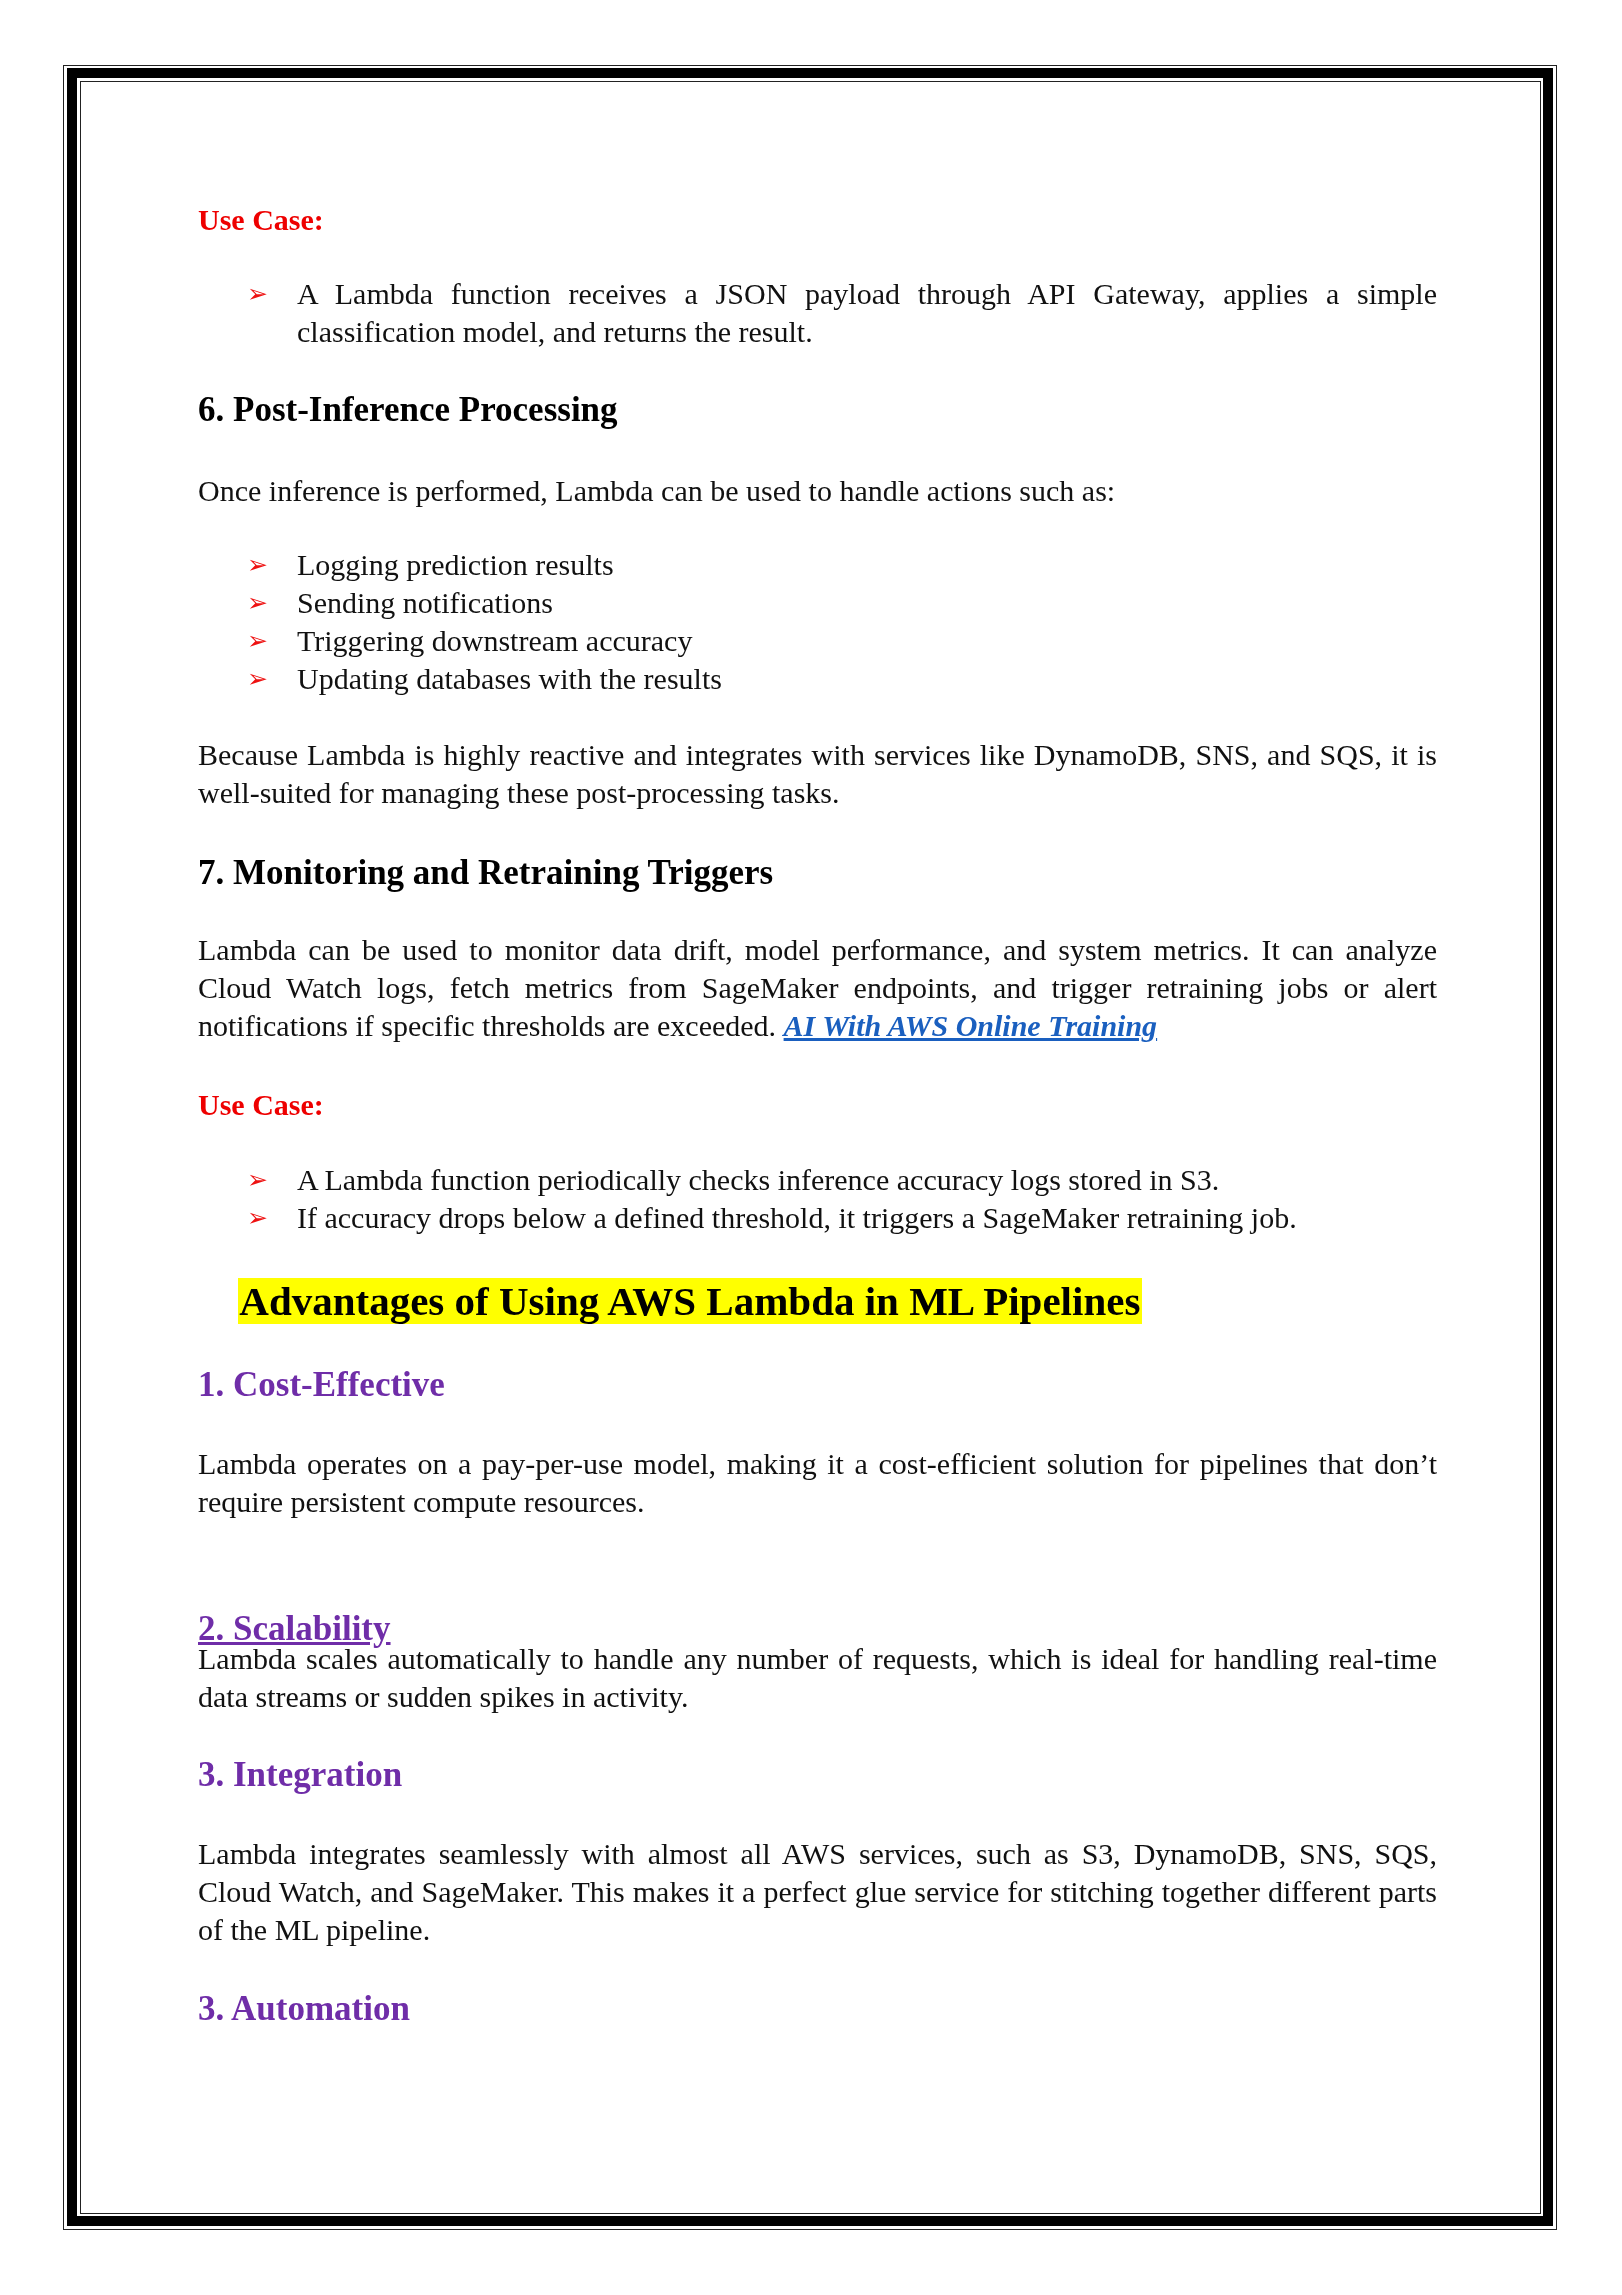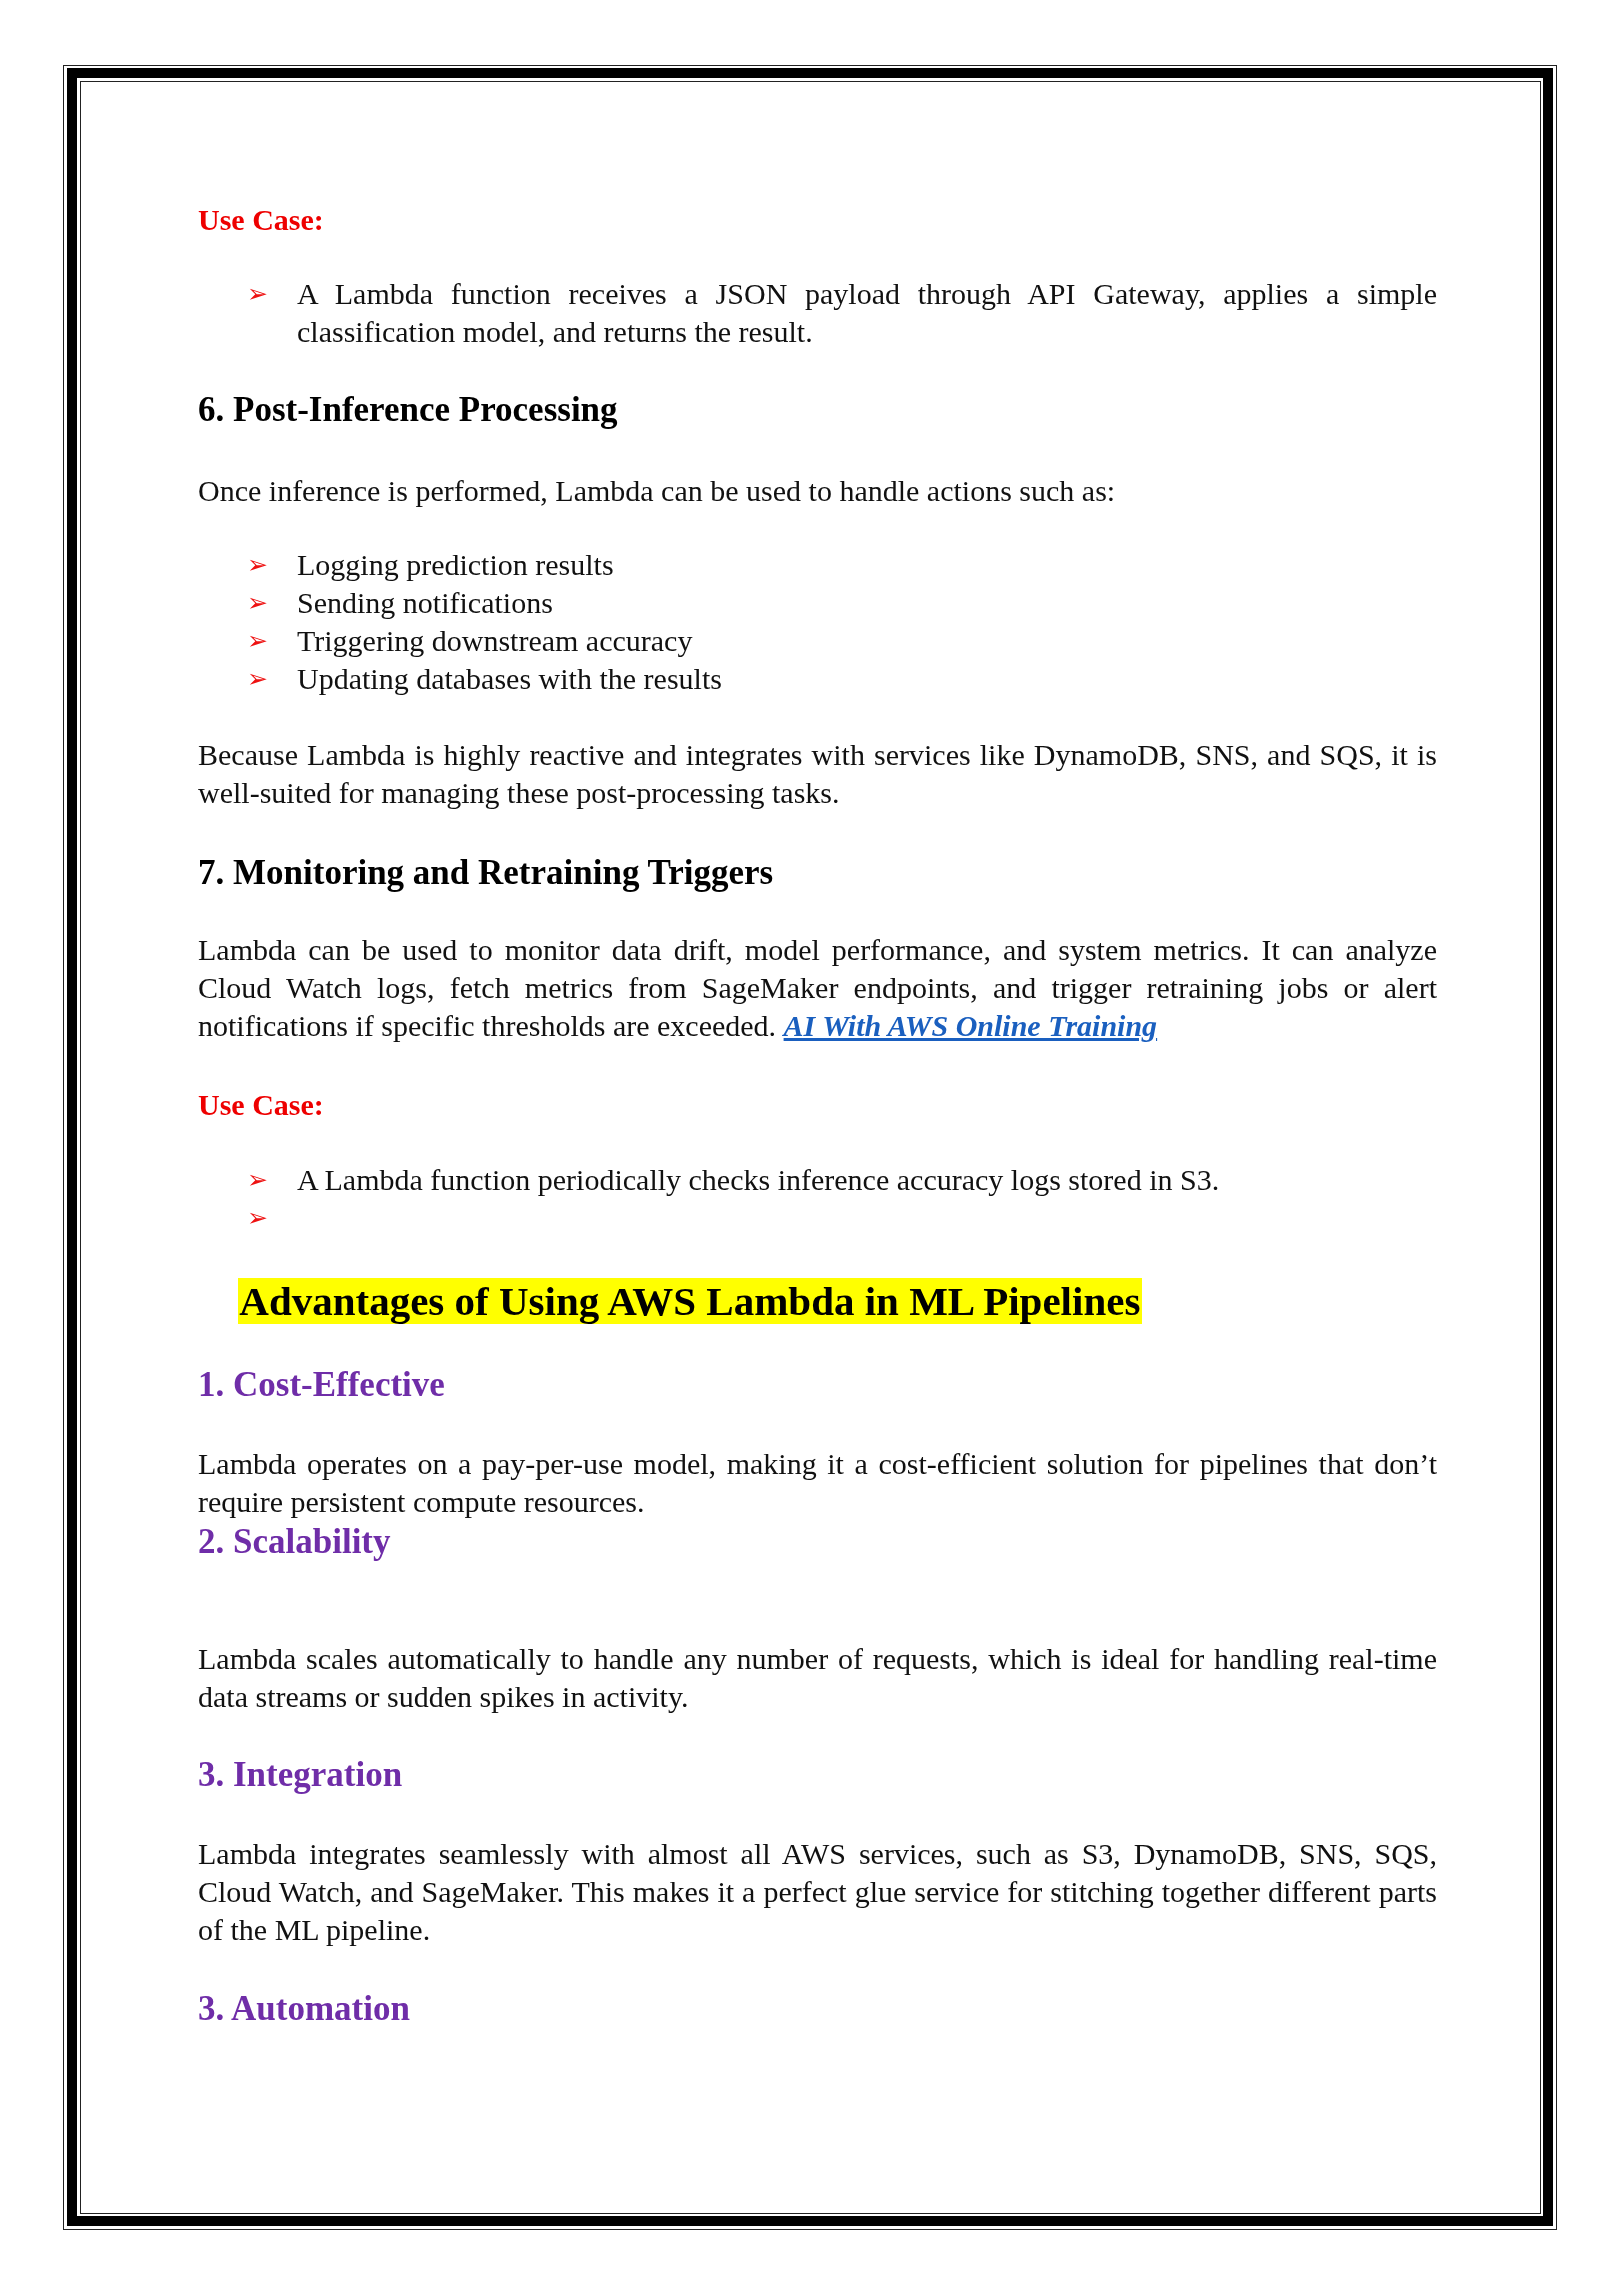--- a/index.html
+++ b/index.html
@@ -52,29 +52,29 @@
 <div class="blk h-green" style="top:853px;">7. Monitoring and Retraining Triggers</div>
 <div class="blk just" style="top:931px;">
   <span>Lambda can be used to monitor data drift, model performance, and system metrics. It can analyze Cloud Watch logs, fetch metrics from SageMaker endpoints, and trigger retraining jobs or alert notifications if specific thresholds are exceeded.</span>
   <a class="link" href="#">AI With AWS Online Training</a>
 </div>
 
 <div class="blk uc" style="top:1086px;">Use Case:</div>
 <div class="blk" style="top:1161px;">
   <ul class="arrows">
     <li><span class="arrow">➢</span><span>A Lambda function periodically checks inference accuracy logs stored in S3.</span></li>
-    <li><span class="arrow">➢</span></li>
+    <li><span class="arrow">➢</span><span>If accuracy drops below a defined threshold, it triggers a SageMaker retraining job.</span></li>
   </ul>
 </div>
 
 <div class="blk h-main" style="top:1277px;"><span>Advantages of Using AWS Lambda in ML Pipelines</span></div>
 
 <div class="blk h-purple" style="top:1365px;">1. Cost-Effective</div>
 <div class="blk just" style="top:1445px;">Lambda operates on a pay-per-use model, making it a cost-efficient solution for pipelines that don’t require persistent compute resources.</div>
 
-<div class="blk h-purple" style="top:1522px;">2. Scalability</div>
+<div class="blk h-purple" style="top:1609px;text-decoration:underline;">2. Scalability</div>
 <div class="blk just" style="top:1640px;">Lambda scales automatically to handle any number of requests, which is ideal for handling real-time data streams or sudden spikes in activity.</div>
 
 <div class="blk h-purple" style="top:1755px;">3. Integration</div>
 <div class="blk just" style="top:1835px;">Lambda integrates seamlessly with almost all AWS services, such as S3, DynamoDB, SNS, SQS, Cloud Watch, and SageMaker. This makes it a perfect glue service for stitching together different parts of the ML pipeline.</div>
 
 <div class="blk h-purple" style="top:1989px;">3. Automation</div>
 
 
 </body></html>

